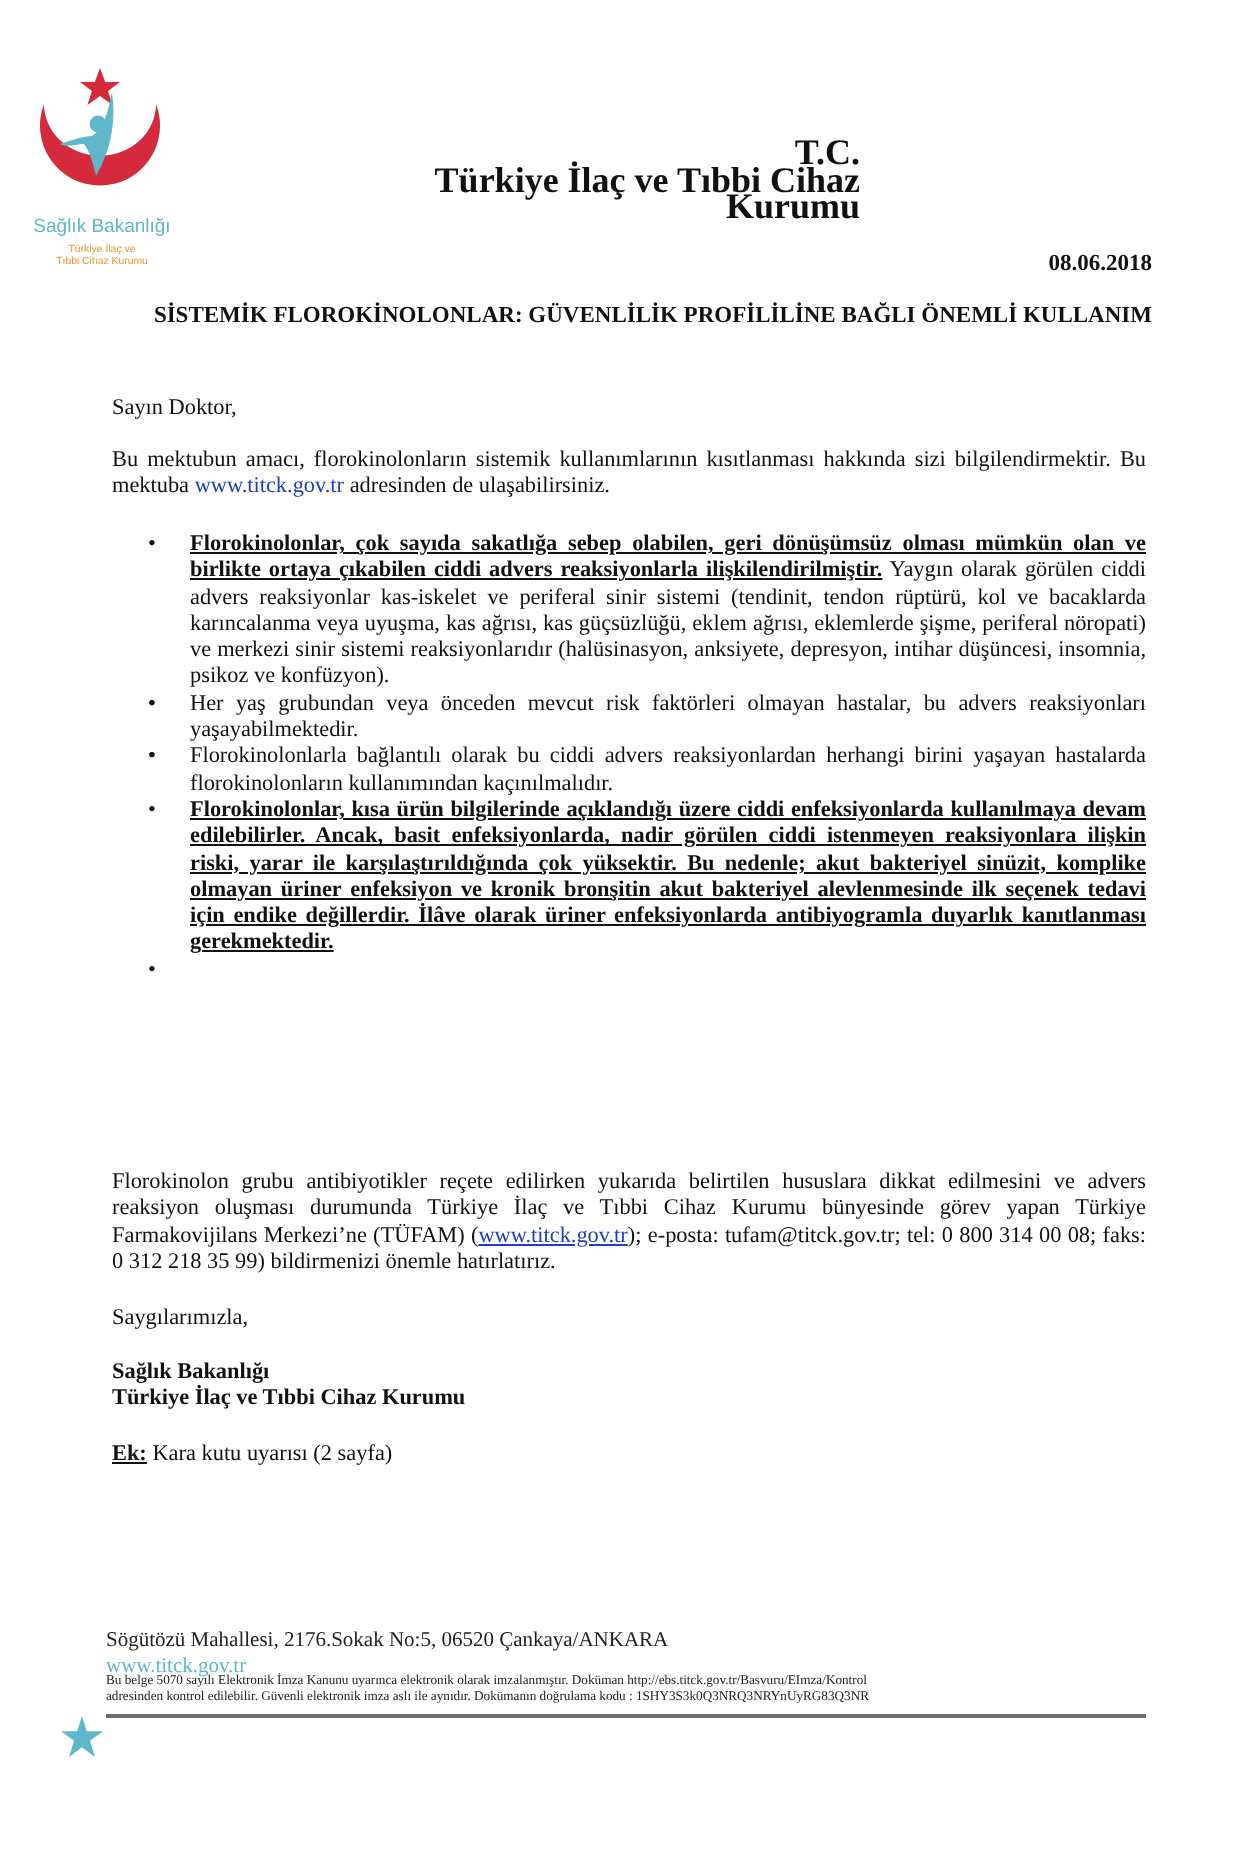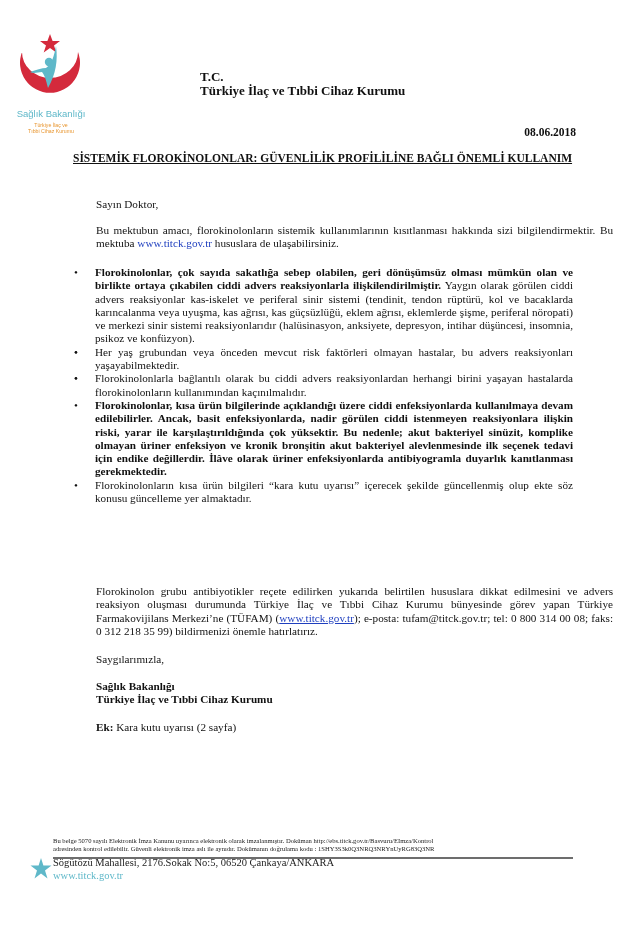--- a/index.html
+++ b/index.html
@@ -4,43 +4,43 @@
 <style>
   html, body { margin: 0; padding: 0; background: #ffffff; }
   body { width: 629px; height: 938px; position: relative; overflow: hidden;
          font-family: "Liberation Serif", "DejaVu Serif", serif; color: #111; }
   .logo { position: absolute; left: 8px; top: 30px; width: 86px; height: 110px; }
   .logo svg { display: block; }
   .logo-title { position: absolute; left: 0; top: 78px; width: 86px; text-align: center;
                 font-family: "Liberation Sans", "DejaVu Sans", sans-serif; font-size: 9.5px; color: #5fb8c9; }
   .logo-sub { position: absolute; left: 0; top: 92px; width: 86px; text-align: center;
               font-family: "Liberation Sans", "DejaVu Sans", sans-serif; font-size: 5.2px; line-height: 6.3px; color: #e8952e; }
-  .header { position: absolute; left: 200px; top: 70px; width: 230px; text-align: left;
-            font-weight: bold; font-size: 13px; line-height: 13.5px; }
+  .header { position: absolute; left: 200px; top: 70px; width: 230px; text-align: right;
+            font-weight: bold; font-size: 18px; line-height: 13.5px; }
   .date { position: absolute; right: 53px; top: 126px; font-weight: bold; font-size: 11.5px; text-align: right; }
-  .subject { position: absolute; left: 73px; top: 152px; width: 520px; text-align: left;
-             font-weight: bold; font-size: 11.5px; line-height: 13.5px; text-decoration: underline; }
-  .body-text { position: absolute; left: 56px; width: 517px; font-size: 11.2px; line-height: 13.3px; text-align: justify; margin-left: 40px; }
+  .subject { position: absolute; left: 56px; top: 152px; width: 520px; text-align: right;
+             font-weight: bold; font-size: 11.5px; line-height: 13.5px; }
+  .body-text { position: absolute; left: 56px; width: 517px; font-size: 11.2px; line-height: 13.3px; text-align: justify; }
   .greeting { top: 198px; }
   .intro { top: 224px; }
   .bullets { position: absolute; left: 56px; top: 266px; width: 517px; margin: 0; padding: 0; list-style: none;
              font-size: 11.2px; line-height: 13.3px; }
   .bullets li { position: relative; padding-left: 39px; text-align: justify; margin-bottom: 0; }
   .bullets li .dot { position: absolute; left: 18px; top: 0; }
-  .b { font-weight: bold; }
+  .b { font-weight: bold; text-decoration: underline; }
   a.link { color: #1f3fbf; text-decoration: none; }
   a.link.u { text-decoration: underline; }
   .closing { top: 585px; }
   .regards { top: 653px; }
   .sign { top: 680px; font-weight: bold; }
   .attach { top: 721px; }
   .footer-esign { position: absolute; left: 53px; top: 837px; width: 525px; font-size: 6.6px; line-height: 8.4px; color: #222; }
   .footer-line { position: absolute; left: 53px; top: 857px; width: 520px; height: 2px; background: #6d6d6d; }
   .footer-star { position: absolute; left: 30px; top: 858px; }
-  .footer-addr { position: absolute; left: 53px; top: 857px; font-size: 10.5px; line-height: 12.5px; color: #222; }
+  .footer-addr { position: absolute; left: 53px; top: 815px; font-size: 10.5px; line-height: 12.5px; color: #222; }
   .footer-web { color: #5fb8c9; }
 </style>
 </head>
 <body>
 
 <div class="logo">
   <svg width="86" height="78" viewBox="0 0 86 78">
 
     <polygon points="42,4 44.6,11 52,11 46,15.5 48.3,22.5 42,18 35.7,22.5 38,15.5 32,11 39.4,11" fill="#d42a3c"></polygon>
 
@@ -62,30 +62,30 @@
 </div>
 
 <div class="date">08.06.2018</div>
 
 <div class="subject">
   <div>SİSTEMİK FLOROKİNOLONLAR: GÜVENLİLİK PROFİLİLİNE BAĞLI ÖNEMLİ KULLANIM</div>
 </div>
 
 <div class="body-text greeting">Sayın Doktor,</div>
 
-<div class="body-text intro"><span>Bu mektubun amacı, florokinolonların sistemik kullanımlarının kısıtlanması hakkında sizi bilgilendirmektir. Bu mektuba </span><a class="link">www.titck.gov.tr</a><span> hususlara de ulaşabilirsiniz.</span></div>
+<div class="body-text intro"><span>Bu mektubun amacı, florokinolonların sistemik kullanımlarının kısıtlanması hakkında sizi bilgilendirmektir. Bu mektuba </span><a class="link">www.titck.gov.tr</a><span> adresinden de ulaşabilirsiniz.</span></div>
 
 <ul class="bullets">
   <li><span class="dot">•</span><span class="b">Florokinolonlar, çok sayıda sakatlığa sebep olabilen, geri dönüşümsüz olması mümkün olan ve birlikte ortaya çıkabilen ciddi advers reaksiyonlarla ilişkilendirilmiştir.</span><span> Yaygın olarak görülen ciddi advers reaksiyonlar kas-iskelet ve periferal sinir sistemi (tendinit, tendon rüptürü, kol ve bacaklarda karıncalanma veya uyuşma, kas ağrısı, kas güçsüzlüğü, eklem ağrısı, eklemlerde şişme, periferal nöropati) ve merkezi sinir sistemi reaksiyonlarıdır (halüsinasyon, anksiyete, depresyon, intihar düşüncesi, insomnia, psikoz ve konfüzyon).</span></li>
   <li><span class="dot">•</span><span class="b"></span></li>
   <li><span class="dot">•</span><span class="b"></span><span>Her yaş grubundan veya önceden mevcut risk faktörleri olmayan hastalar, bu advers reaksiyonları yaşayabilmektedir.</span></li>
   <li><span class="dot">•</span><span class="b"></span></li>
   <li><span class="dot">•</span><span class="b"></span><span>Florokinolonlarla bağlantılı olarak bu ciddi advers reaksiyonlardan herhangi birini yaşayan hastalarda florokinolonların kullanımından kaçınılmalıdır.</span></li>
   <li><span class="dot">•</span><span class="b">Florokinolonlar, kısa ürün bilgilerinde açıklandığı üzere ciddi enfeksiyonlarda kullanılmaya devam edilebilirler. Ancak, basit enfeksiyonlarda, nadir görülen ciddi istenmeyen reaksiyonlara ilişkin riski, yarar ile karşılaştırıldığında çok yüksektir. Bu nedenle; akut bakteriyel sinüzit, komplike olmayan üriner enfeksiyon ve kronik bronşitin akut bakteriyel alevlenmesinde ilk seçenek tedavi için endike değillerdir. İlâve olarak üriner enfeksiyonlarda antibiyogramla duyarlık kanıtlanması gerekmektedir.</span><span></span></li>
-  <li><span class="dot">•</span><span class="b"></span><span>Florokinolonların kısa ürün bilgileri “kara kutu uyarısı” içerecek şekilde güncellenmiş olup ekte söz konusu güncelleme yer almaktadır.</span></li>
+  <li><span class="dot">•</span><span class="b"></span></li>
 </ul>
 
 <div class="body-text closing"><span>Florokinolon grubu antibiyotikler reçete edilirken yukarıda belirtilen hususlara dikkat edilmesini ve advers reaksiyon oluşması durumunda Türkiye İlaç ve Tıbbi Cihaz Kurumu bünyesinde görev yapan Türkiye Farmakovijilans Merkezi’ne (TÜFAM) (</span><a class="link u">www.titck.gov.tr</a><span>);  e-posta: tufam@titck.gov.tr; tel: 0 800 314 00 08; faks: 0 312 218 35 99) bildirmenizi önemle hatırlatırız.</span></div>
 
 <div class="body-text regards">Saygılarımızla,</div>
 
 <div class="body-text sign">
   <div>Sağlık Bakanlığı</div>
   <div>Türkiye İlaç ve Tıbbi Cihaz Kurumu</div>
 </div>

